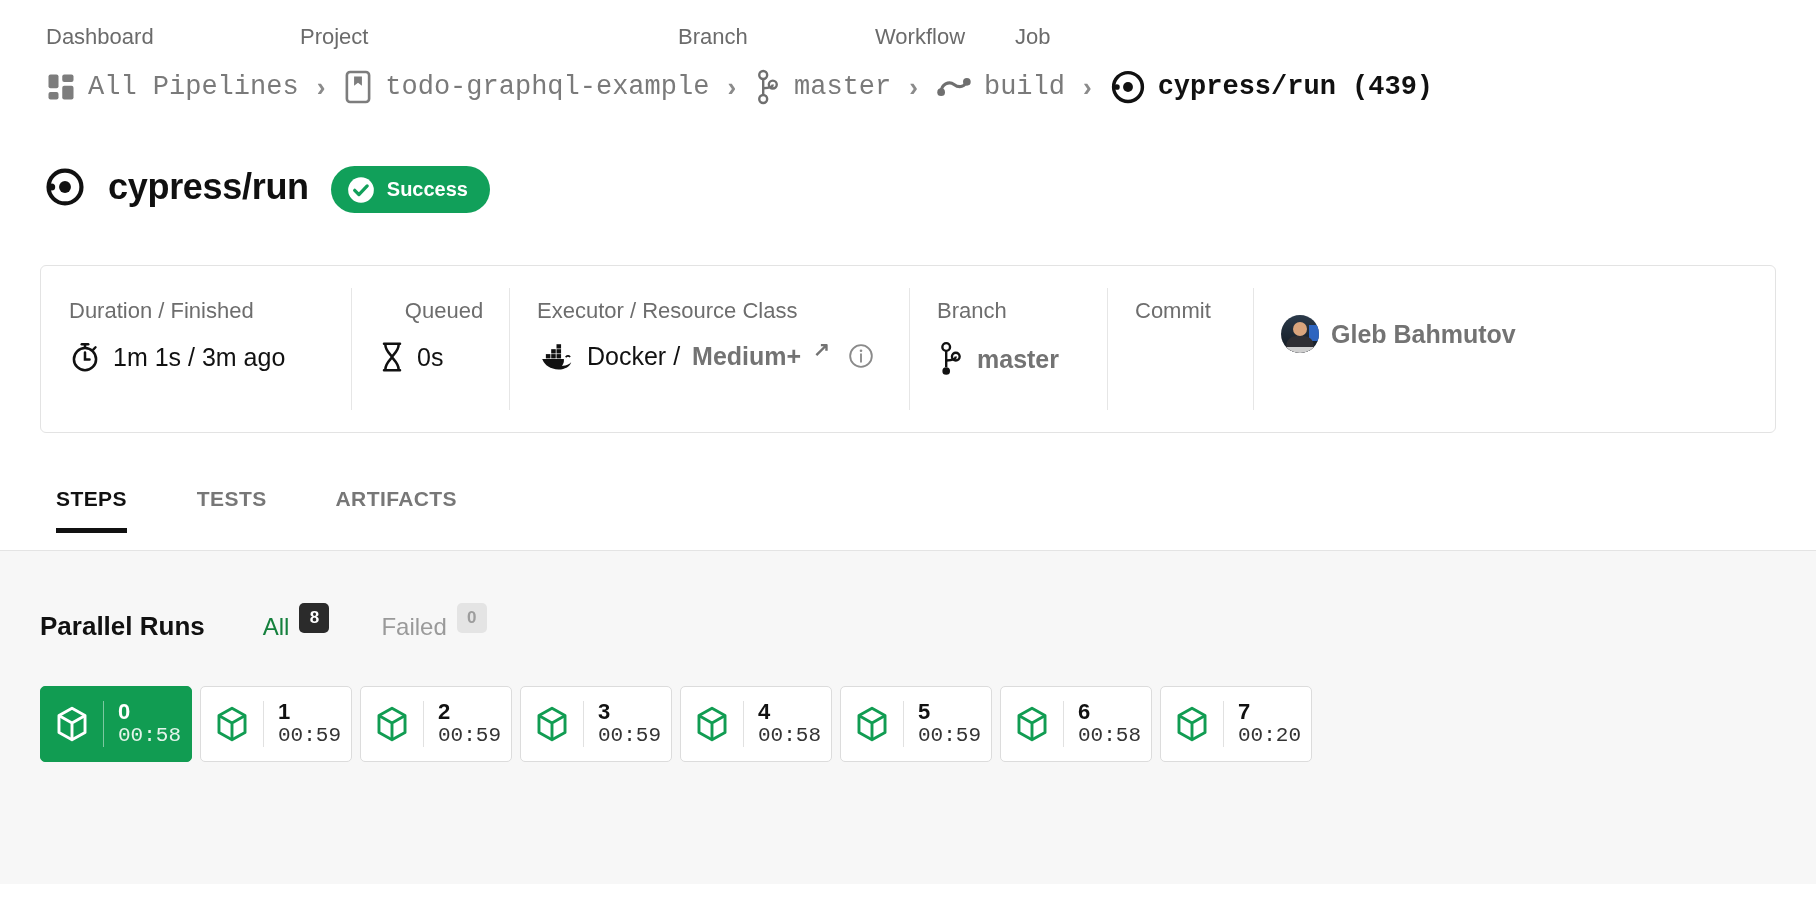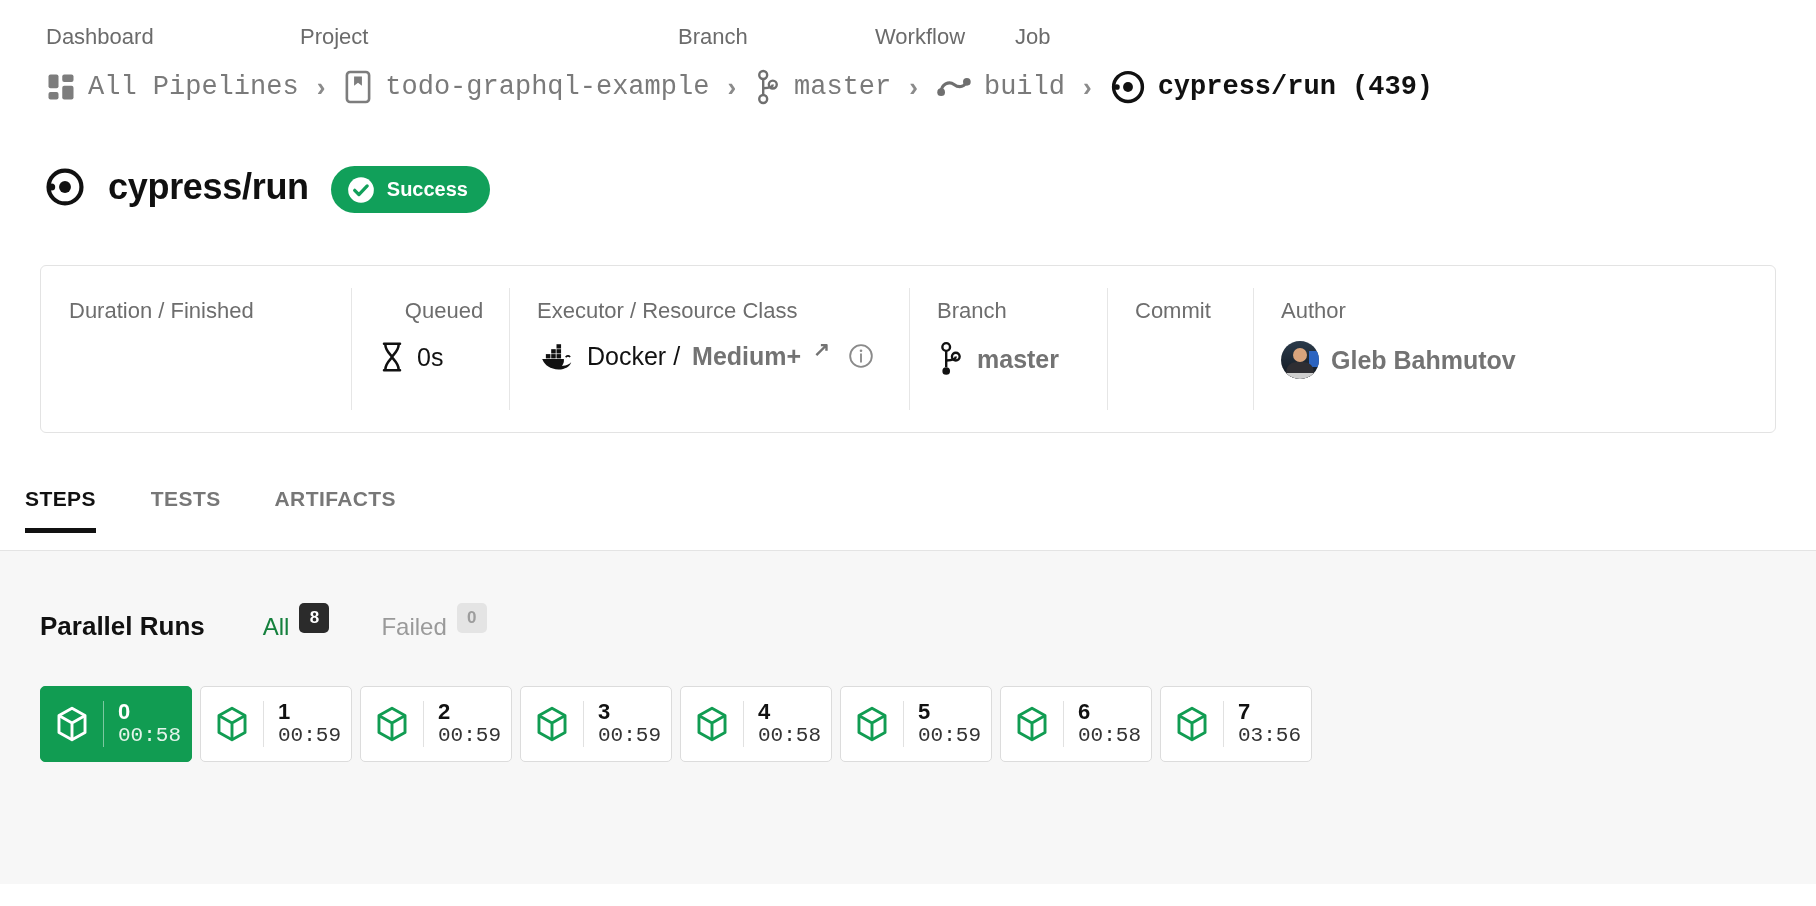--- a/index.html
+++ b/index.html
@@ -58,21 +58,21 @@
   .avatar {
     width: 38px; height: 38px; border-radius: 50%; overflow: hidden; flex: 0 0 38px;
     background: linear-gradient(#2b3a4a, #111820); position: relative;
   }
   .avatar .face { position:absolute; left:12px; top:7px; width:14px; height:14px; border-radius:50%; background:#d9a47c; }
   .avatar .body { position:absolute; left:5px; top:21px; width:28px; height:18px; border-radius:10px 10px 0 0; background:#2e2e33; }
   .avatar .scr  { position:absolute; right:0px; top:10px; width:10px; height:16px; background:#2f6fd8; opacity:.85; }
   .avatar .desk { position:absolute; left:0; bottom:0; width:100%; height:6px; background:#cfcfcf; }
 
   
-  .tabs { position: absolute; left: 25px; top: 487px; display: flex; align-items: flex-end; gap: 0; }
+  .tabs { position: absolute; left: 56px; top: 487px; display: flex; align-items: flex-end; gap: 15px; }
   .tab {
     font-size: 21px; font-weight: 700; letter-spacing: .4px; color: #777;
     padding: 0 27px 22px 27px; position: relative; cursor: pointer;
   }
   .tab:first-child { padding-left: 0; padding-right: 28px; }
   .tab.active { color: #111; }
   .tab.active::after {
     content: ""; position: absolute; left: 0; right: 28px; bottom: 0; height: 5px; background: #111;
   }
 
@@ -205,20 +205,32 @@
           </svg>
       </span>
       <span>Success</span>
     </span>
   </div>
 
   <div class="info-card">
 
     <div class="info-cell c-duration">
       <div class="cell-label">Duration / Finished</div>
+      <div class="cell-value">
+        <span class="ico">
+          <svg width="32" height="32" viewBox="0 0 24 24">
+              <circle cx="12" cy="13.6" r="8.3" fill="none" stroke="#111" stroke-width="1.9"></circle>
+              <path d="M12 8.6v5.2h3.4" stroke="#111" stroke-width="1.9" fill="none" stroke-linecap="round"></path>
+              <path d="M9.6 2.4h4.8" stroke="#111" stroke-width="1.9" stroke-linecap="round"></path>
+              <path d="M12 2.4v2.6" stroke="#111" stroke-width="1.9"></path>
+              <path d="M18.2 6.4l1.7-1.7" stroke="#111" stroke-width="1.8" stroke-linecap="round"></path>
+            </svg>
+        </span>
+        <span>1m 1s / 3m ago</span>
+      </div>
     </div>
 
     <div class="info-cell c-queued">
       <div class="cell-label">Queued</div>
       <div class="cell-value">
         <span class="ico">
           <svg width="26" height="32" viewBox="0 0 18 24">
               <path d="M3 2h12M3 22h12" stroke="#111" stroke-width="1.9" stroke-linecap="round"></path>
               <path d="M4 2.6c0 5 5 8.4 5 9.4 0 1-5 4.4-5 9.4" stroke="#111" stroke-width="1.9" fill="none"></path>
               <path d="M14 2.6c0 5-5 8.4-5 9.4 0 1 5 4.4 5 9.4" stroke="#111" stroke-width="1.9" fill="none"></path>
@@ -273,21 +285,20 @@
         <a class="link bold" href="#" style="text-decoration:none">master</a>
       </div>
     </div>
 
     <div class="info-cell c-commit">
       <div class="cell-label">Commit</div>
       <div class="cell-value"></div>
     </div>
 
     <div class="info-cell c-author">
-      <div class="cell-label">Author</div>
       <div class="cell-value">
         <span class="avatar">
           <span class="scr"></span>
             <span class="face"></span>
             <span class="body"></span>
             <span class="desk"></span>
         </span>
         <a class="link bold" href="#" style="text-decoration:none">Gleb Bahmutov</a>
       </div>
     </div>
@@ -419,20 +430,20 @@
       <div class="run">
         <span class="cube">
           <svg width="34" height="36" viewBox="0 0 24 26">
               <path d="M12 1.6l9.4 5.2v12.4L12 24.4 2.6 19.2V6.8z" fill="none" stroke="#119c52" stroke-width="2.1" stroke-linejoin="round"></path>
               <path d="M2.8 7L12 12.2 21.2 7M12 12.2v12" fill="none" stroke="#119c52" stroke-width="2.1" stroke-linejoin="round"></path>
             </svg>
         </span>
         <span class="divider"></span>
         <span class="meta">
           <span class="idx">7</span>
-          <span class="dur">03:56</span>
+          <span class="dur">00:20</span>
         </span>
       </div>
 
     </div>
   </div>
 
 </div>
 
 </body></html>

